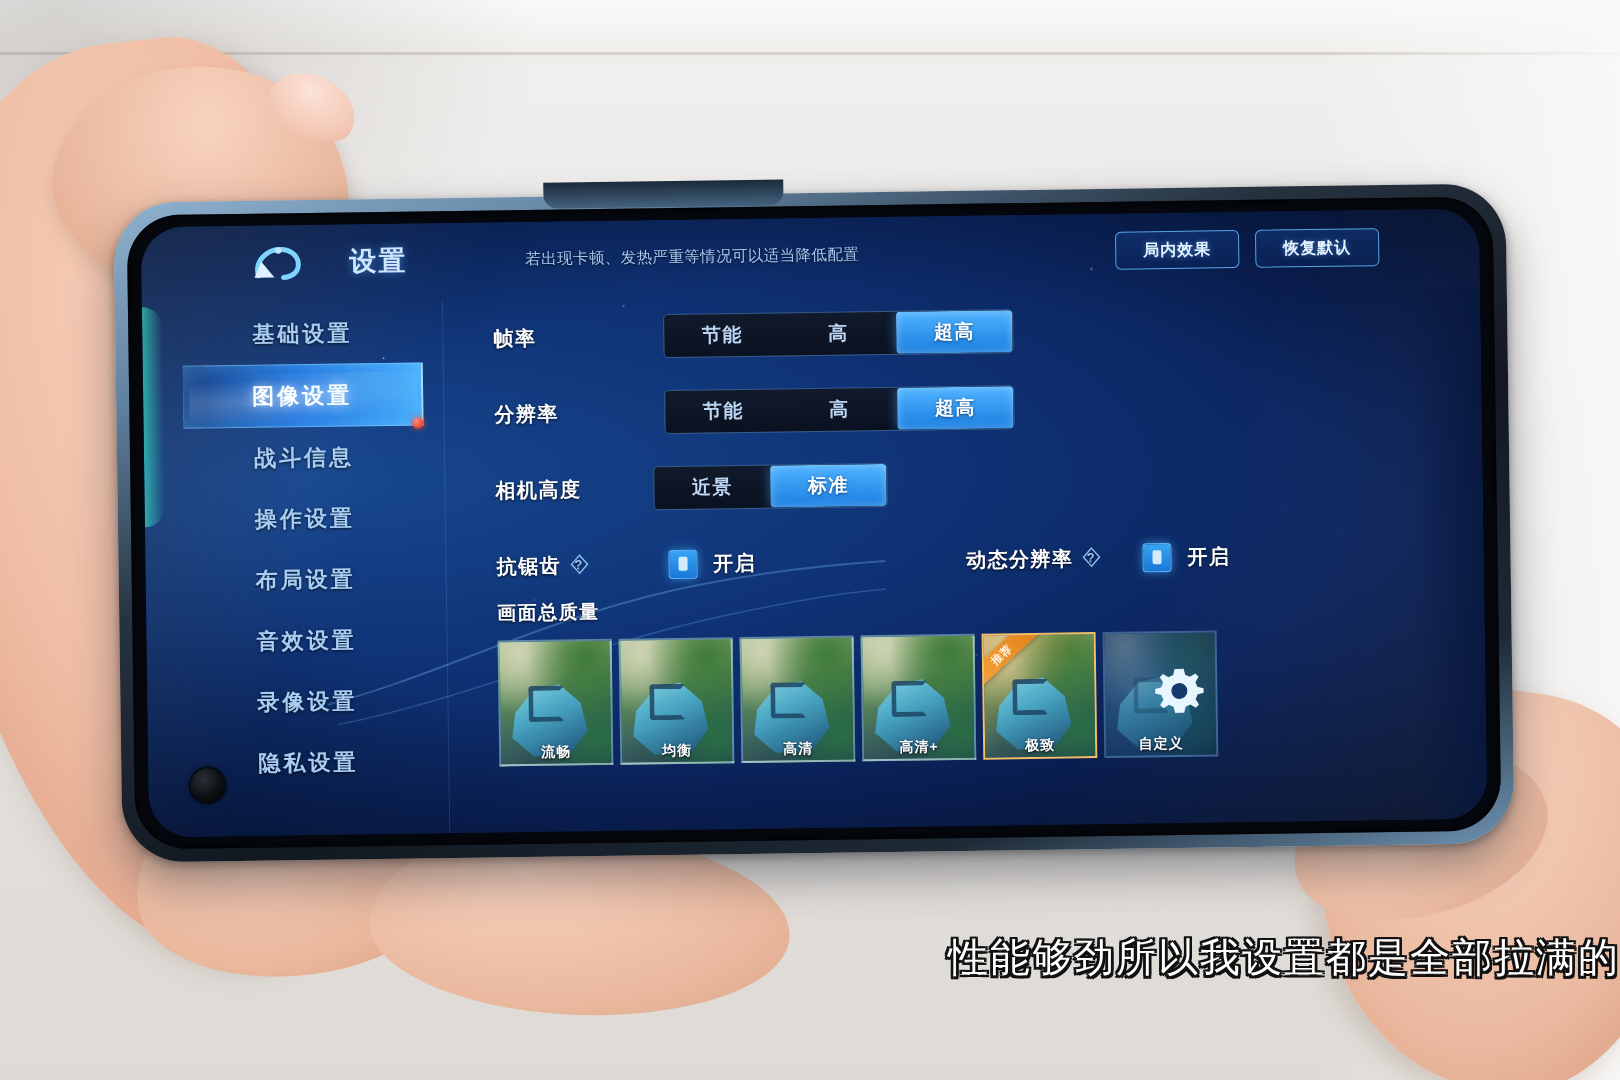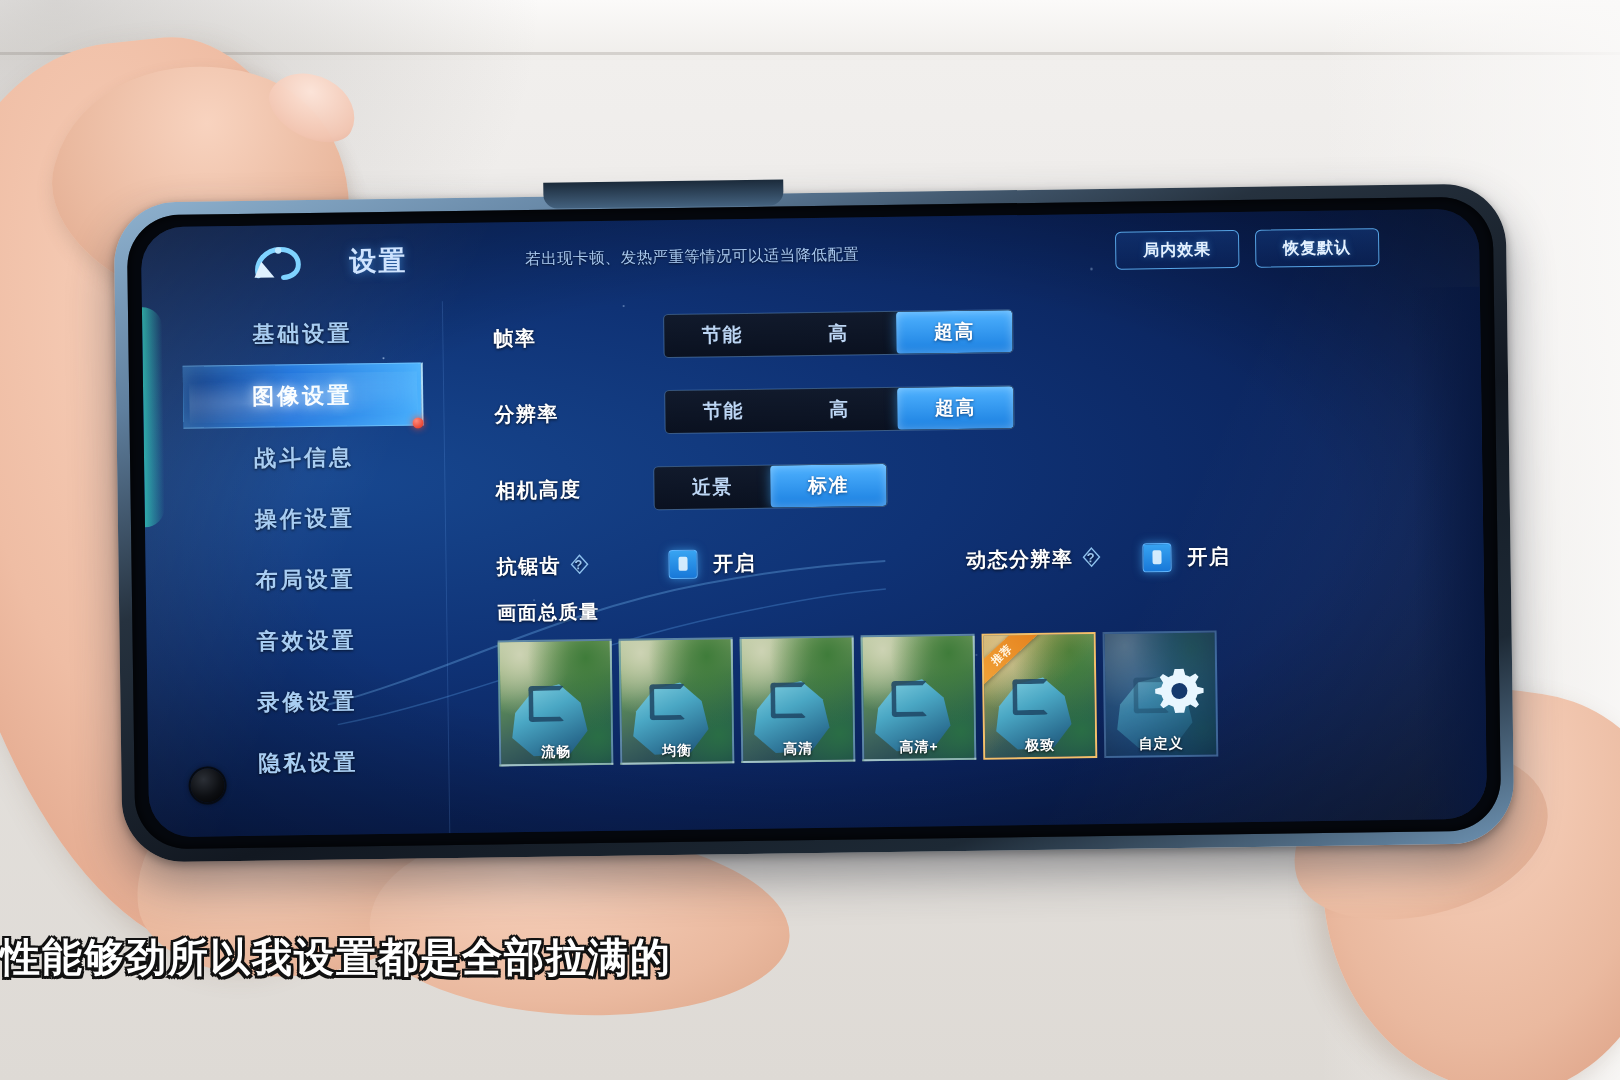--- a/index.html
+++ b/index.html
@@ -317,22 +317,22 @@
     position:absolute;left:46px;top:30px;
   }
   #quality-fade{
     position:absolute;right:0;top:0;bottom:0;width:70px;
     background:linear-gradient(270deg,rgba(7,23,63,.9),rgba(7,23,63,0));
     pointer-events:none;
   }
 
   
   #caption{
-    position:absolute;left:0;right:0;top:930px;text-align:left;z-index:60;
-    color:#ffffff;font-size:40px;font-weight:bold;letter-spacing:2px;
+    position:absolute;left:0;right:0;top:930px;text-align:right;z-index:60;
+    color:#ffffff;font-size:40px;font-weight:normal;letter-spacing:2px;
     font-family:"Liberation Sans","DejaVu Sans",sans-serif;
     text-shadow:
       -2.5px 0 0 #111,2.5px 0 0 #111,0 -2.5px 0 #111,0 2.5px 0 #111,
       -2.5px -2.5px 0 #111,2.5px 2.5px 0 #111,-2.5px 2.5px 0 #111,2.5px -2.5px 0 #111;
   }
 </style>
 </head>
 <body>
 
 <div id="desk">

